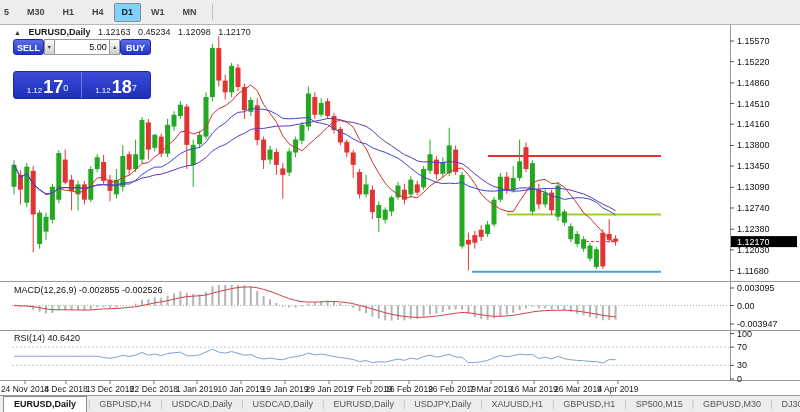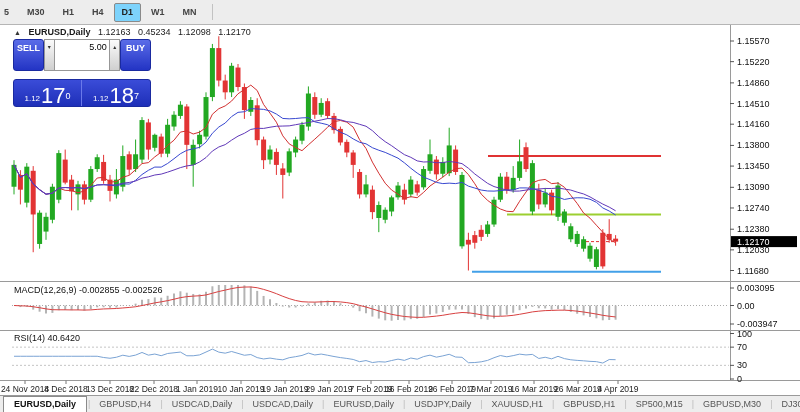--- a/index.html
+++ b/index.html
@@ -13,33 +13,33 @@
   .tfbtn.active{background:#7dd3fc;border:1px solid #8a8a8a;color:#222;}
   .tb-sep{width:1px;height:16px;background:#c2c2c2;margin:0 6px;}
   
   #chartarea{position:absolute;top:25px;left:0;width:800px;height:371px;background:#fff;}
   #chartsvg{position:absolute;top:0;left:0;}
   #charttitle{position:absolute;top:2px;left:14px;font-size:9px;color:#1a1a1a;z-index:5;}
   #charttitle span{margin-right:5px;}
   .collapse{font-size:7px;color:#333;}
   
   #tradewidget{position:absolute;top:14px;left:13px;width:138px;z-index:6;}
-  #twrow1{display:flex;height:32px;}
+  #twrow1{display:flex;height:16px;}
   .twbtn{width:40px;font-size:9px;font-weight:bold;color:#fff;text-align:center;line-height:17px;
     background:linear-gradient(#5a6ce8,#2334c4);border:1px solid #1a2aa0;border-radius:3px;box-sizing:border-box;}
   .spin{width:13px;font-size:6px;color:#333;text-align:center;line-height:15px;
     background:linear-gradient(#fbfbfb,#cfcfcf);border:1px solid #979797;box-sizing:border-box;}
   #volbox{width:30px;background:#fff;border-top:1px solid #979797;border-bottom:1px solid #979797;
     font-size:9px;text-align:center;line-height:15px;color:#000;padding-left:32px;}
-  #twrow2{display:flex;height:26px;margin-top:8px;border-radius:3px;overflow:hidden;
+  #twrow2{display:flex;height:26px;margin-top:16px;border-radius:3px;overflow:hidden;
     background:linear-gradient(#3a4cd8,#1e2fb8);border:1px solid #1a2aa0;}
   .pricecell{width:50%;color:#fff;display:flex;align-items:flex-end;justify-content:center;padding-bottom:2px;box-sizing:border-box;}
   .pricecell.left{border-right:1px solid #6a79ea;}
   .p-small{font-size:8px;margin-right:1px;line-height:10px;}
-  .p-big{font-size:22px;font-weight:normal;line-height:17px;}
+  .p-big{font-size:18px;font-weight:bold;line-height:17px;}
   .p-sup{font-size:9px;line-height:16px;vertical-align:top;}
   
   #tabbar{position:absolute;bottom:0;left:0;width:800px;height:16px;background:#ededed;
     border-top:1px solid #9a9a9a;display:flex;align-items:center;font-size:9px;color:#555;}
   .tab{padding:1px 8px;white-space:nowrap;}
   .tab.active{background:#fff;border:1px solid #8a8a8a;border-bottom:none;color:#111;
     margin-left:3px;padding:2px 10px 3px 10px;font-weight:bold;}
   .tabsep{color:#bcbcbc;margin:0 1px;}
 </style>
 </head>

